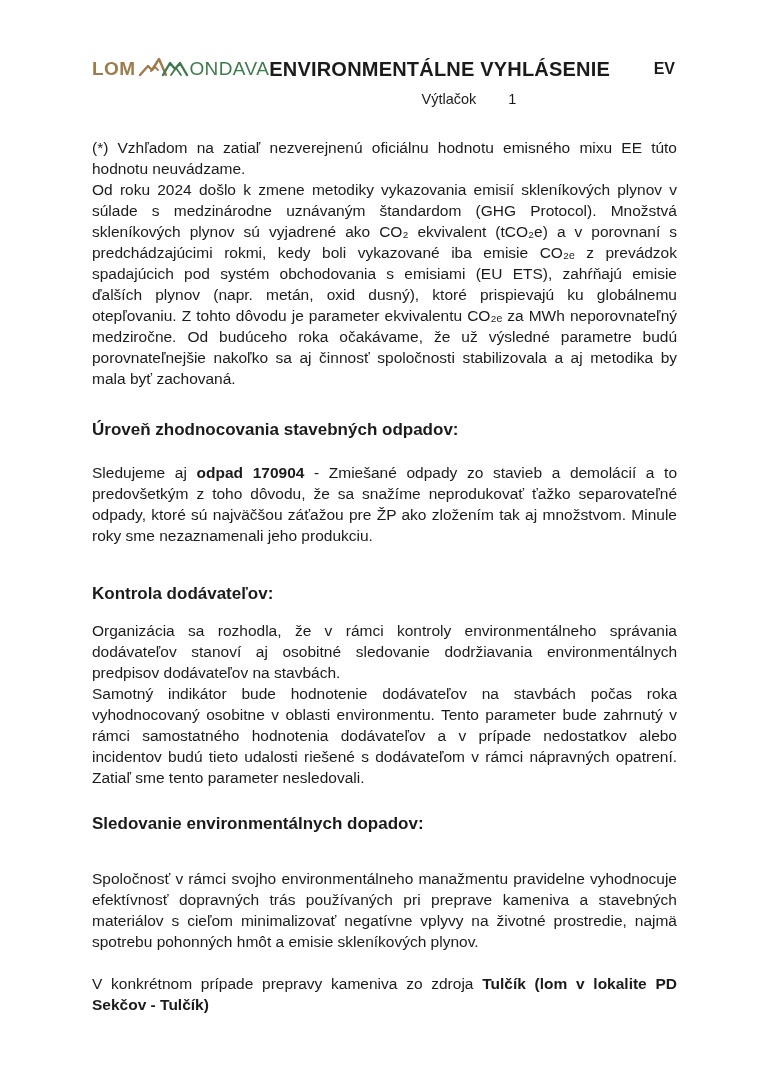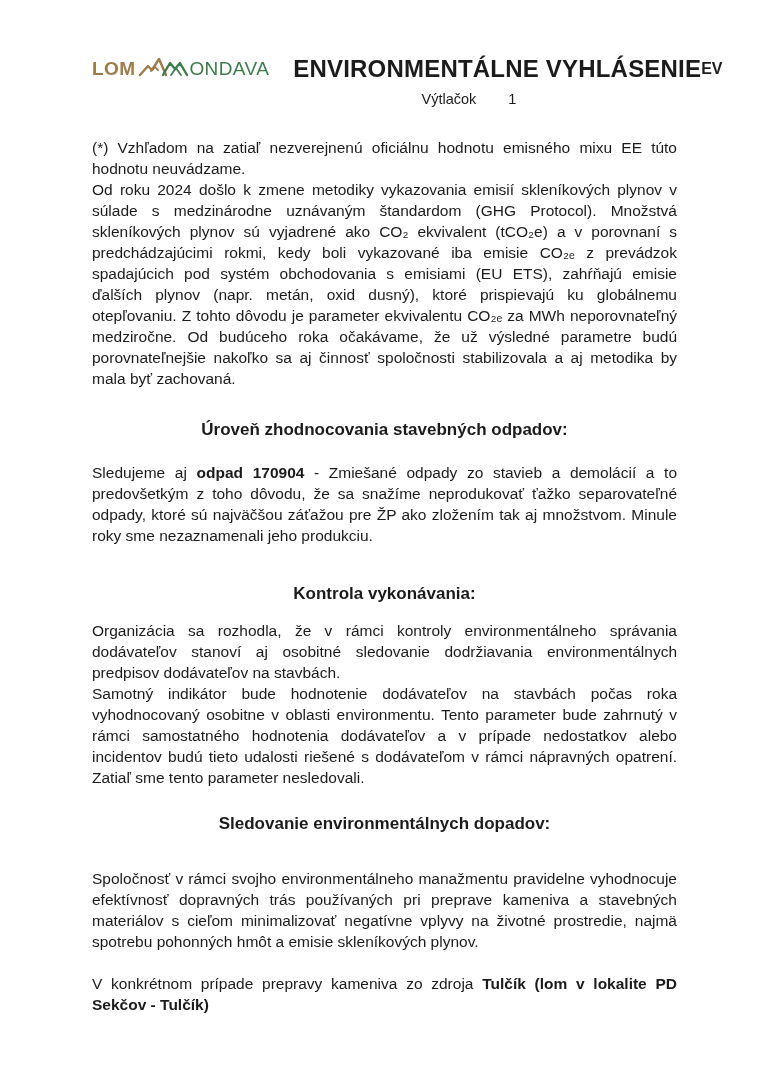--- a/index.html
+++ b/index.html
@@ -8,31 +8,31 @@
     font-family:"Liberation Sans","DejaVu Sans",sans-serif;color:#1b1b1b;
     overflow:hidden;position:relative;
   }
   
   header{padding:54px 91px 0 92px;}
   .hrow1{display:flex;align-items:center;}
   .logo{width:190px;display:flex;align-items:center;gap:1px;}
   .logo-lom{font-weight:bold;font-size:19px;letter-spacing:.4px;}
   .logo-ondava{font-weight:normal;font-size:19px;letter-spacing:.4px;}
   .mountain{margin:0 -2px 0 2px;}
-  .title{flex:1;text-align:center;font-size:24px;font-weight:bold;letter-spacing:.2px;white-space:nowrap;margin-left:24px;}
-  .doc-code{width:90px;font-size:16px;font-weight:bold;padding-right:2px;}
+  .title{flex:1;text-align:center;font-size:20px;font-weight:bold;letter-spacing:.2px;white-space:nowrap;}
+  .doc-code{width:90px;text-align:right;font-size:16px;font-weight:bold;padding-right:2px;}
   .hrow2{display:flex;margin-top:7px;align-items:flex-start;gap:35px;}
   .hspacer{width:190px;}
   .print-info{flex:1;display:flex;justify-content:center;gap:32px;font-size:14.5px;position:relative;left:-28px;}
   .page-info{width:110px;margin-left:-20px;text-align:right;font-size:14.5px;line-height:15px;}
   .page-total{font-size:10.5px;margin-top:1px;}
   
   main{padding:30px 91px 0 92px;font-size:15.5px;line-height:21px;text-align:justify;}
   main p{margin:0;}
-  main h2{font-size:17px;line-height:22px;margin:0;text-align:center;font-weight:bold;}
+  main h2{font-size:17px;line-height:22px;margin:0;text-align:left;font-weight:bold;}
   .bold{font-weight:bold;margin-top:31px;}
   [data-name="heading-waste-recovery"]{margin:30px 0 13px;}
   [data-name="waste-170904"]{margin-top:21px;}
   [data-name="heading-supplier-control"]{margin:37px 0 15px;}
   [data-name="heading-environmental-impacts"]{margin:25px 0 33px;}
   [data-name="tulcik-svidnik"]{margin-top:21px;}
 </style>
 </head>
 <body>
 
@@ -62,21 +62,21 @@
         <span data-name="print-copy-number">1</span>
       </div>
     </div>
   </header>
 
   <main id="doc-body" data-name="document-body">
       <p data-name="note-emission-mix"><span data-name="note-emission-mix-text">(*) Vzhľadom na zatiaľ nezverejnenú oficiálnu hodnotu emisného mixu EE túto hodnotu neuvádzame.</span></p>
       <p data-name="ghg-methodology"><span data-name="ghg-methodology-text">Od roku 2024 došlo k zmene metodiky vykazovania emisií skleníkových plynov v súlade s medzinárodne uznávaným štandardom (GHG Protocol). Množstvá skleníkových plynov sú vyjadrené ako CO₂ ekvivalent (tCO₂e) a v porovnaní s predchádzajúcimi rokmi, kedy boli vykazované iba emisie CO₂ₑ z prevádzok spadajúcich pod systém obchodovania s emisiami (EU ETS), zahŕňajú emisie ďalších plynov (napr. metán, oxid dusný), ktoré prispievajú ku globálnemu otepľovaniu. Z tohto dôvodu je parameter ekvivalentu CO₂ₑ za MWh neporovnateľný medziročne. Od budúceho roka očakávame, že už výsledné parametre budú porovnateľnejšie nakoľko sa aj činnosť spoločnosti stabilizovala a aj metodika by mala byť zachovaná.</span></p>
       <h2 data-name="heading-waste-recovery"><span data-name="heading-waste-recovery-text">Úroveň zhodnocovania stavebných odpadov:</span></h2>
       <p data-name="waste-170904"><span data-name="waste-170904-text">Sledujeme aj </span><span class="bold" data-name="waste-170904-text">odpad 170904</span><span data-name="waste-170904-text"> - Zmiešané odpady zo stavieb a demolácií a to predovšetkým z toho dôvodu, že sa snažíme neprodukovať ťažko separovateľné odpady, ktoré sú najväčšou záťažou pre ŽP ako zložením tak aj množstvom. Minule roky sme nezaznamenali jeho produkciu.</span></p>
-      <h2 data-name="heading-supplier-control"><span data-name="heading-supplier-control-text">Kontrola vykonávania:</span></h2>
+      <h2 data-name="heading-supplier-control"><span data-name="heading-supplier-control-text">Kontrola dodávateľov:</span></h2>
       <p data-name="supplier-control-decision"><span data-name="supplier-control-decision-text">Organizácia sa rozhodla, že v rámci kontroly environmentálneho správania dodávateľov stanoví aj osobitné sledovanie dodržiavania environmentálnych predpisov dodávateľov na stavbách.</span></p>
       <p data-name="supplier-indicator"><span data-name="supplier-indicator-text">Samotný indikátor bude hodnotenie dodávateľov na stavbách počas roka vyhodnocovaný osobitne v oblasti environmentu. Tento parameter bude zahrnutý v rámci samostatného hodnotenia dodávateľov a v prípade nedostatkov alebo incidentov budú tieto udalosti riešené s dodávateľom v rámci nápravných opatrení. Zatiaľ sme tento parameter nesledovali.</span></p>
       <h2 data-name="heading-environmental-impacts"><span data-name="heading-environmental-impacts-text">Sledovanie environmentálnych dopadov:</span></h2>
       <p data-name="transport-routes"><span data-name="transport-routes-text">Spoločnosť v rámci svojho environmentálneho manažmentu pravidelne vyhodnocuje efektívnosť dopravných trás používaných pri preprave kameniva a stavebných materiálov s cieľom minimalizovať negatívne vplyvy na životné prostredie, najmä spotrebu pohonných hmôt a emisie skleníkových plynov.</span></p>
       <p data-name="tulcik-svidnik"><span data-name="tulcik-svidnik-text">V konkrétnom prípade prepravy kameniva zo zdroja </span><span class="bold" data-name="tulcik-svidnik-text">Tulčík (lom v lokalite PD Sekčov - Tulčík)</span></p>
     </main>
 
 </div>
 
 </body></html>

